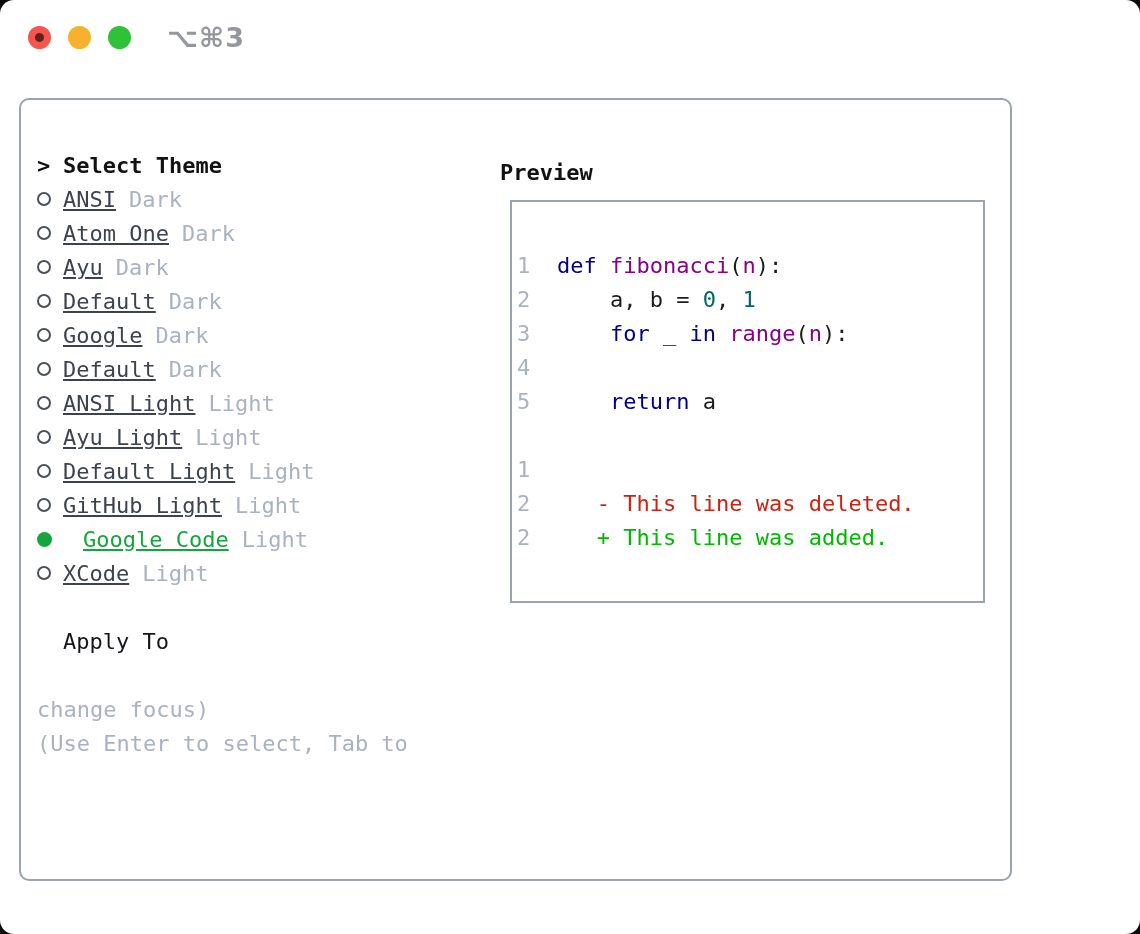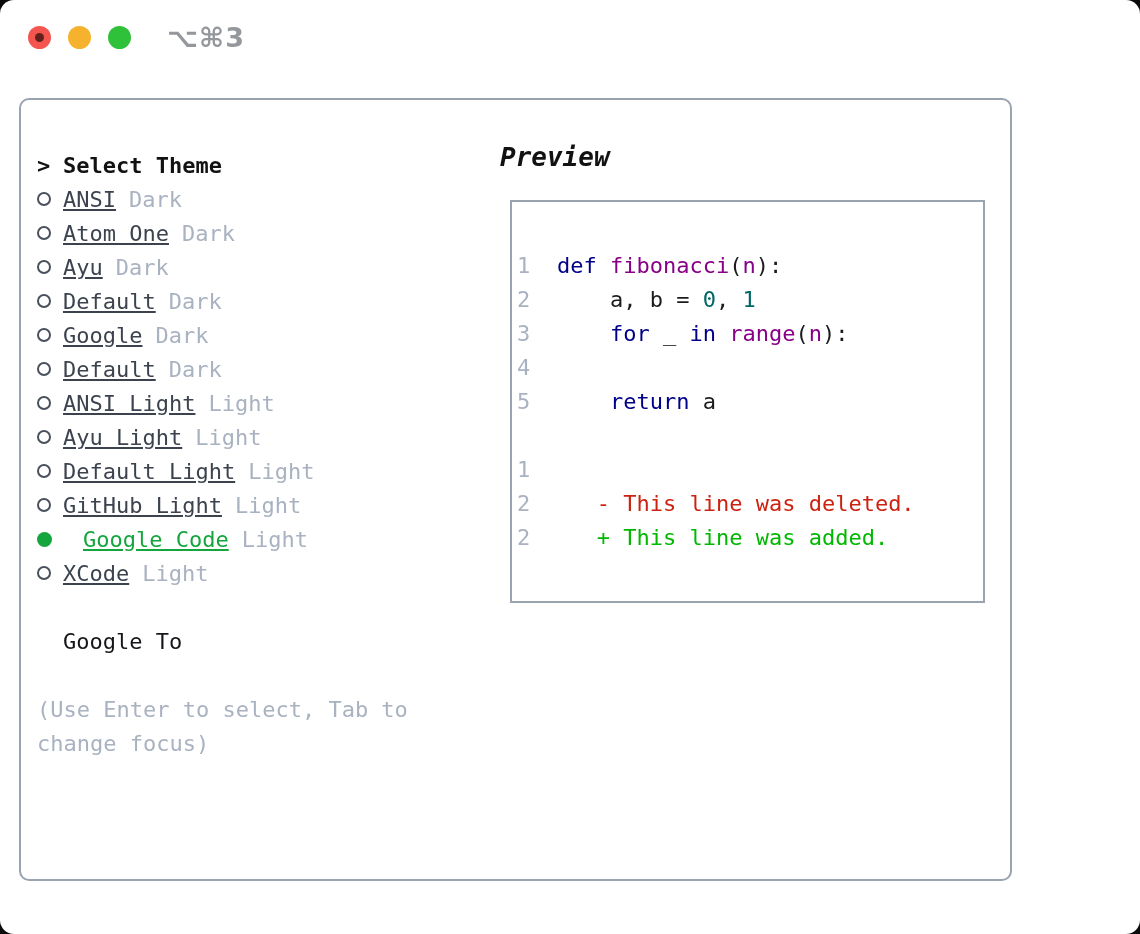--- a/index.html
+++ b/index.html
@@ -35,22 +35,22 @@
   .hdr{color:#121212;font-weight:bold;}
   .circle{width:14px;height:14px;box-sizing:border-box;border:2px solid #4a515c;border-radius:50%;}
   .circle.sel{width:15px;height:15px;border:none;background:var(--accent_green);}
   .item-label{color:var(--item_text);text-decoration:underline;}
   .item-label.sel{color:var(--accent_green);margin-left:20px;}
   .tag{color:var(--tag);margin-left:13px;}
   .apply-label{color:#15151a;}
   .help-line{color:var(--tag);}
   
   .preview-title{
-    position:absolute;left:479px;top:40px;height:34px;line-height:34px;
-    font-size:26px;font-weight:bold;color:#121212;font-style:italic;
+    position:absolute;left:479px;top:56px;height:34px;line-height:34px;
+    font-size:22px;font-weight:bold;color:#121212;
   }
   .preview-box{
     position:absolute;left:489px;top:100px;width:475px;height:403px;
     box-sizing:border-box;border:2px solid var(--border);background:#ffffff;
   }
   .code-block{margin-top:46px;}
   .diff-block{margin-top:34px;}
   .cline{height:34px;display:flex;align-items:center;font-size:22px;white-space:pre;}
   .lineno{flex:none;width:40px;padding-left:5px;box-sizing:content-box;color:var(--lineno);}
   .tok-kwd{color:var(--keyword);}
@@ -95,29 +95,29 @@
           <div class="row"><span class="marker"><span class="circle"></span></span><span class="item-label">Default Light</span><span class="tag">Light</span></div>
           <div class="row"><span class="marker"><span class="circle"></span></span><span class="item-label">GitHub Light</span><span class="tag">Light</span></div>
           <div class="row"><span class="marker"><span class="circle sel"></span></span><span class="item-label sel">Google Code</span><span class="tag">Light</span></div>
           <div class="row"><span class="marker"><span class="circle"></span></span><span class="item-label">XCode</span><span class="tag">Light</span></div>
         </div>
 
       <div class="row"></div>
 
       <div class="row">
         <span class="marker"></span>
-        <span class="apply-label">Google To</span>
+        <span class="apply-label">Apply To</span>
       </div>
 
 
       <div class="row"></div>
 
       <div>
+        <div class="row help-line">change focus)</div>
         <div class="row help-line">(Use Enter to select, Tab to</div>
-        <div class="row help-line">change focus)</div>
       </div>
     </div>
 
     <div class="preview-title">Preview</div>
 
     <div class="preview-box">
       <div id="code-block" class="code-block">
           <div class="cline"><span class="lineno">1</span><span class="tok-kwd">def</span><span class="tok-pln"> </span><span class="tok-typ">fibonacci</span><span class="tok-pun">(</span><span class="tok-typ">n</span><span class="tok-pun">):</span></div>
           <div class="cline"><span class="lineno">2</span><span class="tok-pln">    a, b = </span><span class="tok-lit">0</span><span class="tok-pun">,</span><span class="tok-pln"> </span><span class="tok-lit">1</span></div>
           <div class="cline"><span class="lineno">3</span><span class="tok-pln">    </span><span class="tok-kwd">for</span><span class="tok-pln"> _ </span><span class="tok-kwd">in</span><span class="tok-pln"> </span><span class="tok-typ">range</span><span class="tok-pun">(</span><span class="tok-typ">n</span><span class="tok-pun">):</span></div>

